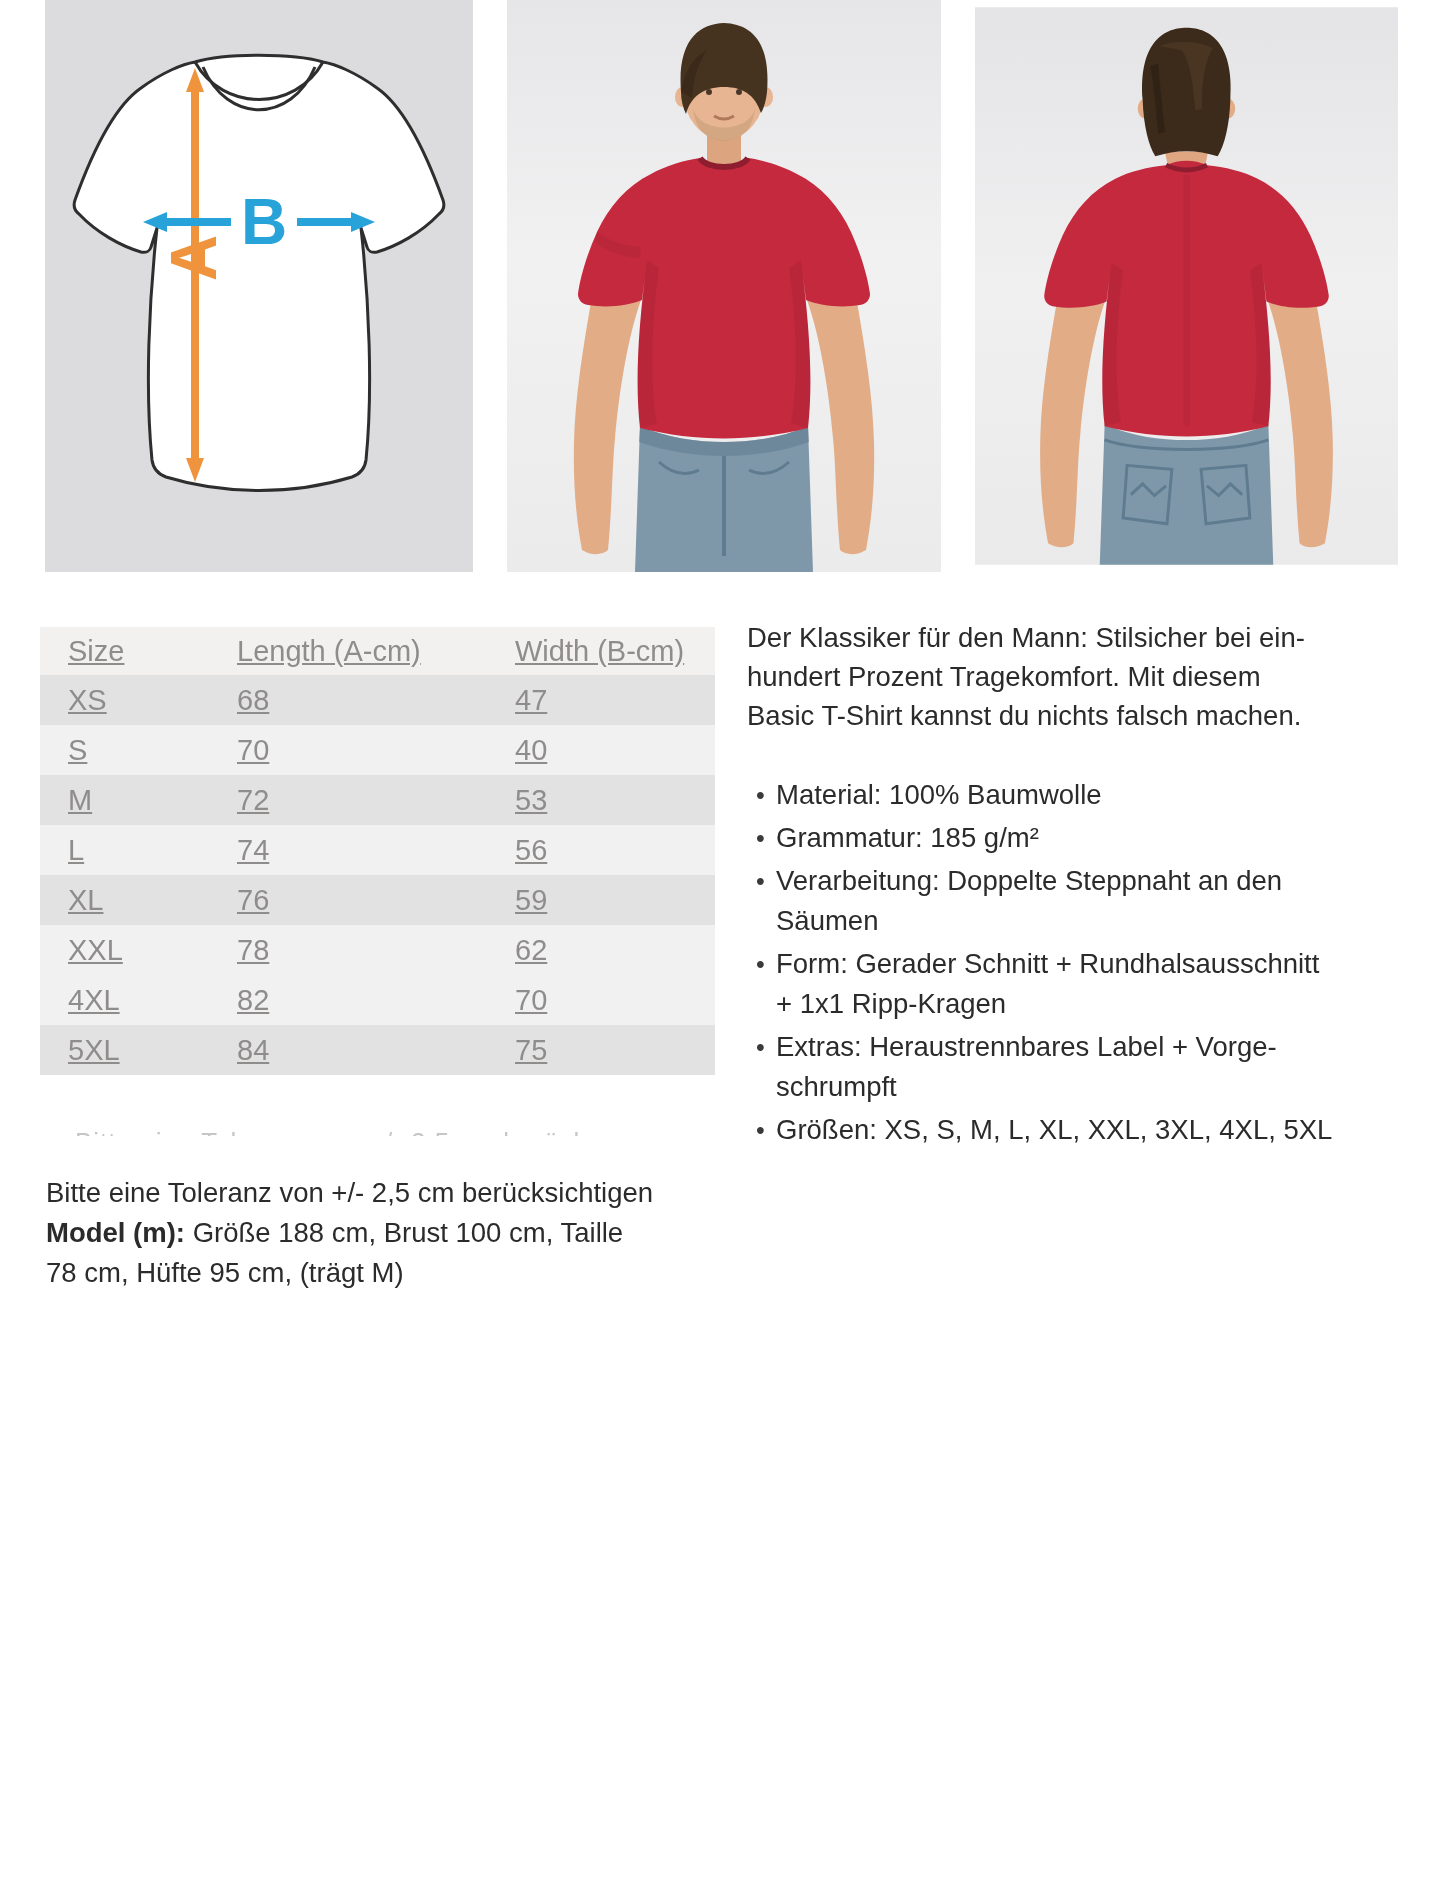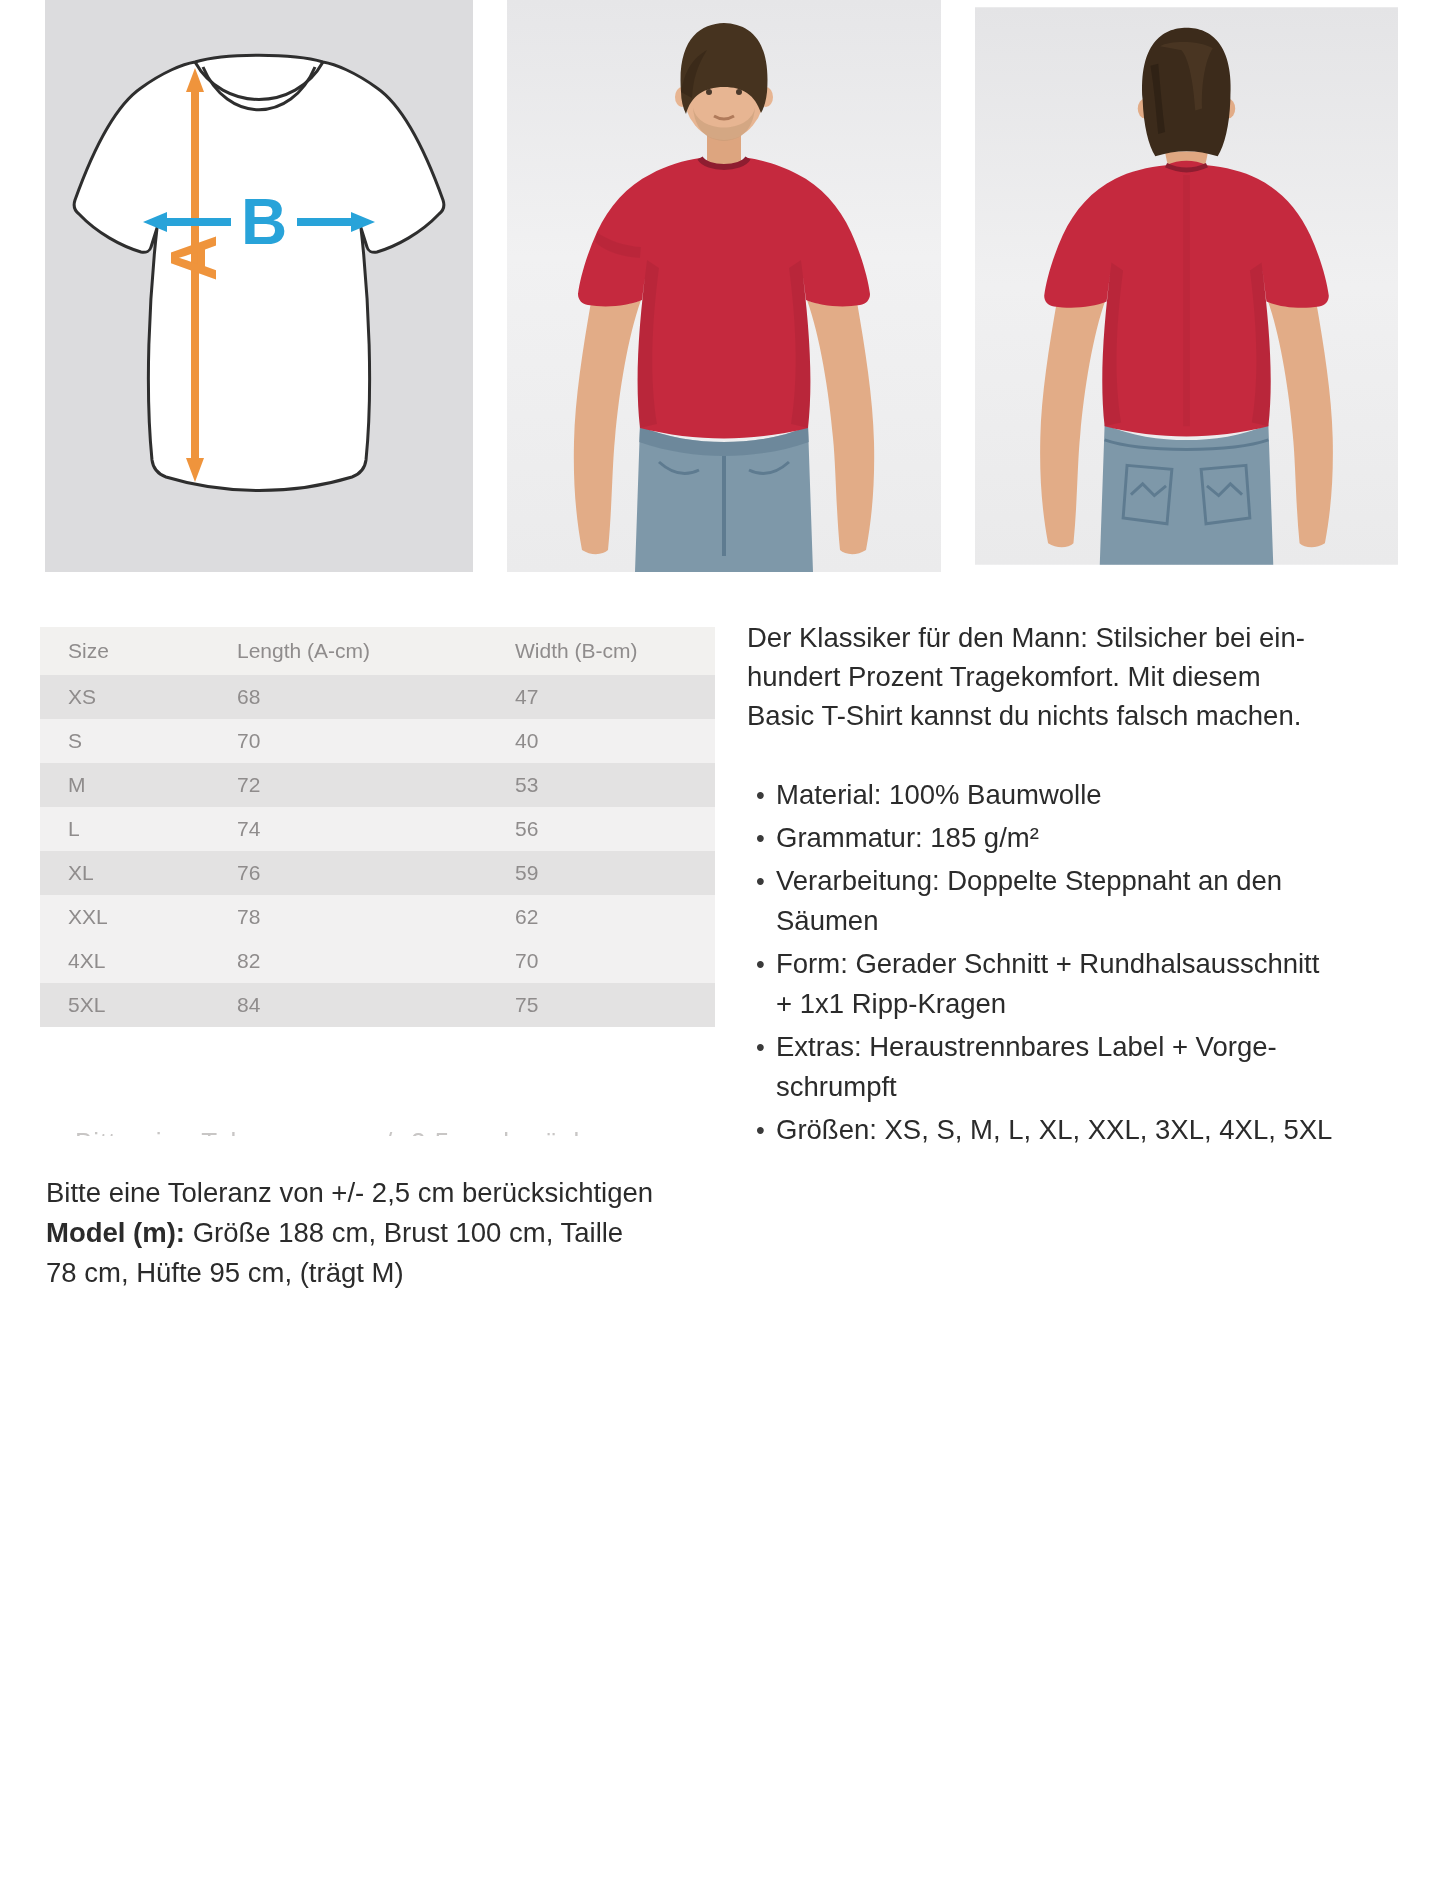--- a/index.html
+++ b/index.html
@@ -23,27 +23,27 @@
   .lab-a{fill:var(--c-arrow-a);font-family:"Liberation Sans",sans-serif;font-weight:bold;font-size:64px}
   .lab-b{fill:var(--c-arrow-b);font-family:"Liberation Sans",sans-serif;font-weight:bold;font-size:64px}
   .aline{stroke:var(--c-arrow-a);stroke-width:8;fill:none}
   .bline{stroke:var(--c-arrow-b);stroke-width:8;fill:none}
   .ahead{fill:var(--c-arrow-a)} .bhead{fill:var(--c-arrow-b)}
   .tee-red{fill:var(--c-shirt-red)}
   .jeans{fill:var(--c-jeans-blue)}
 
   table.size-table{
     position:absolute;left:40px;top:627px;width:675px;border-collapse:collapse;
-    table-layout:fixed;font-size:21px;color:var(--c-table-text);
+    table-layout:fixed;font-size:29px;color:var(--c-table-text);text-decoration:underline;
   }
   table.size-table th{
     height:48px;background:var(--c-table-header-bg);font-weight:normal;
     text-align:left;vertical-align:middle;padding:0;
   }
-  table.size-table td{height:44px;vertical-align:middle;padding:0}
+  table.size-table td{height:50px;vertical-align:middle;padding:0}
   table.size-table tr.dark td{background:var(--c-row-dark)}
   table.size-table tr.light td{background:var(--c-row-light)}
   table.size-table th:first-child,table.size-table td:first-child{padding-left:28px}
 
   .clipped-strip{
     position:absolute;left:75px;top:1127px;width:528px;height:9px;overflow:hidden;
     font-size:26px;line-height:30px;color:#c8c6c5;letter-spacing:1px;white-space:nowrap;
   }
 
   .description{

